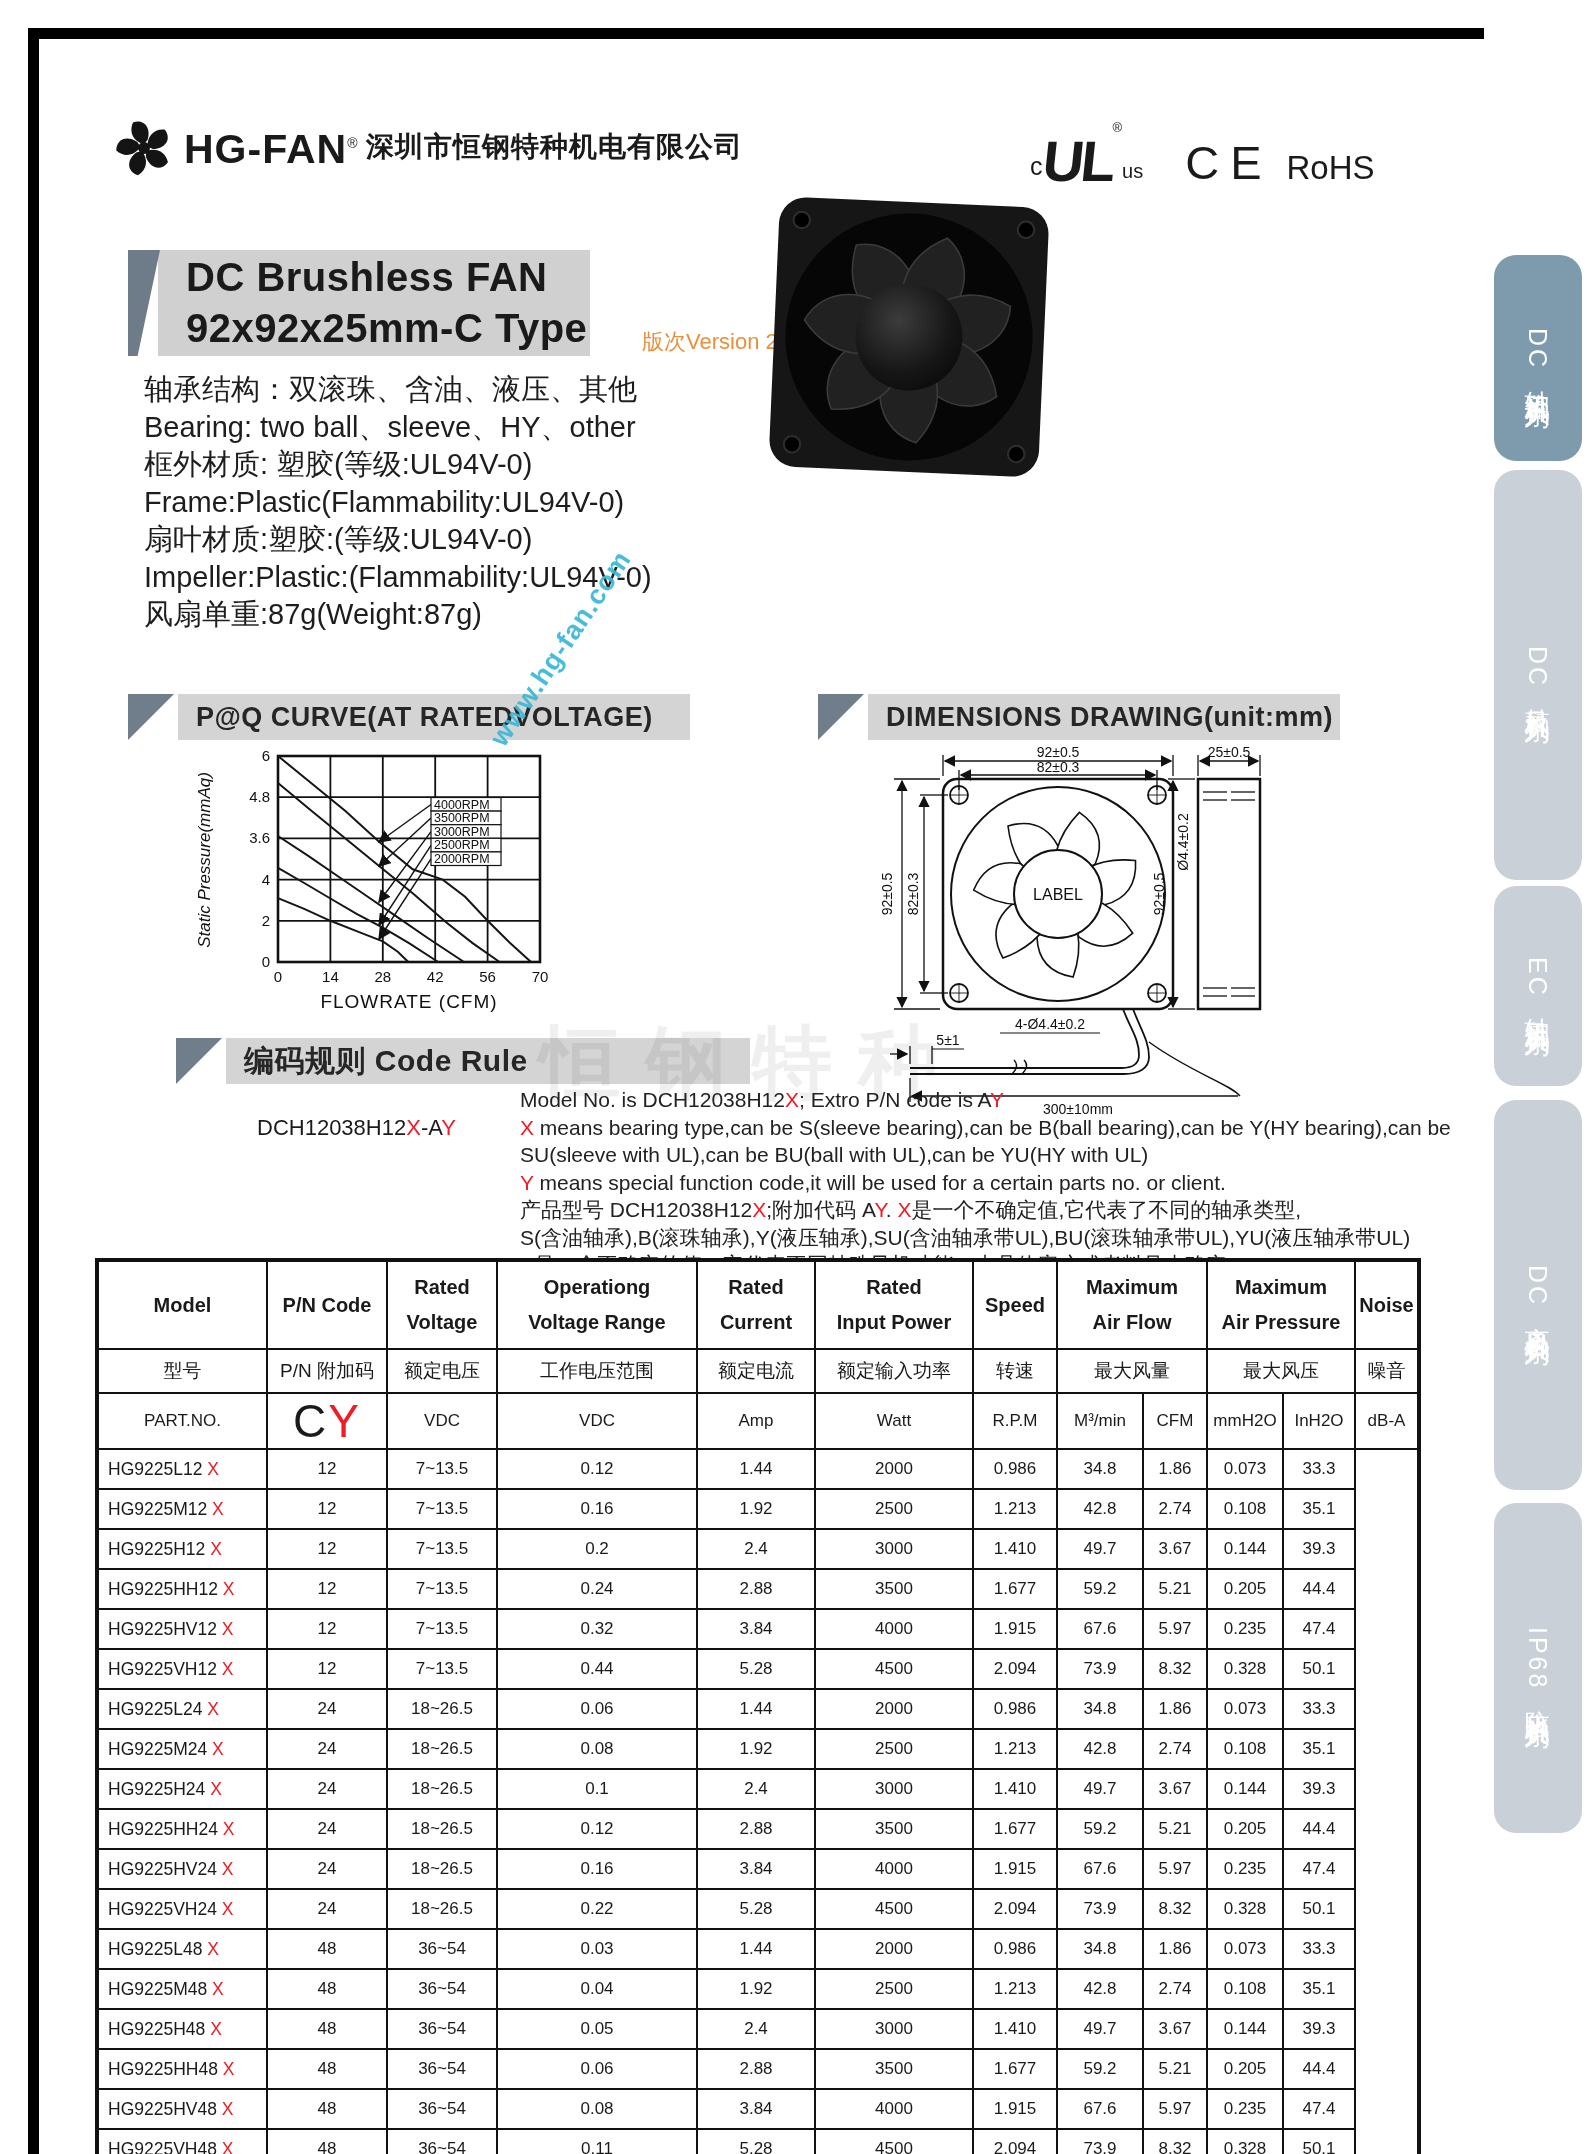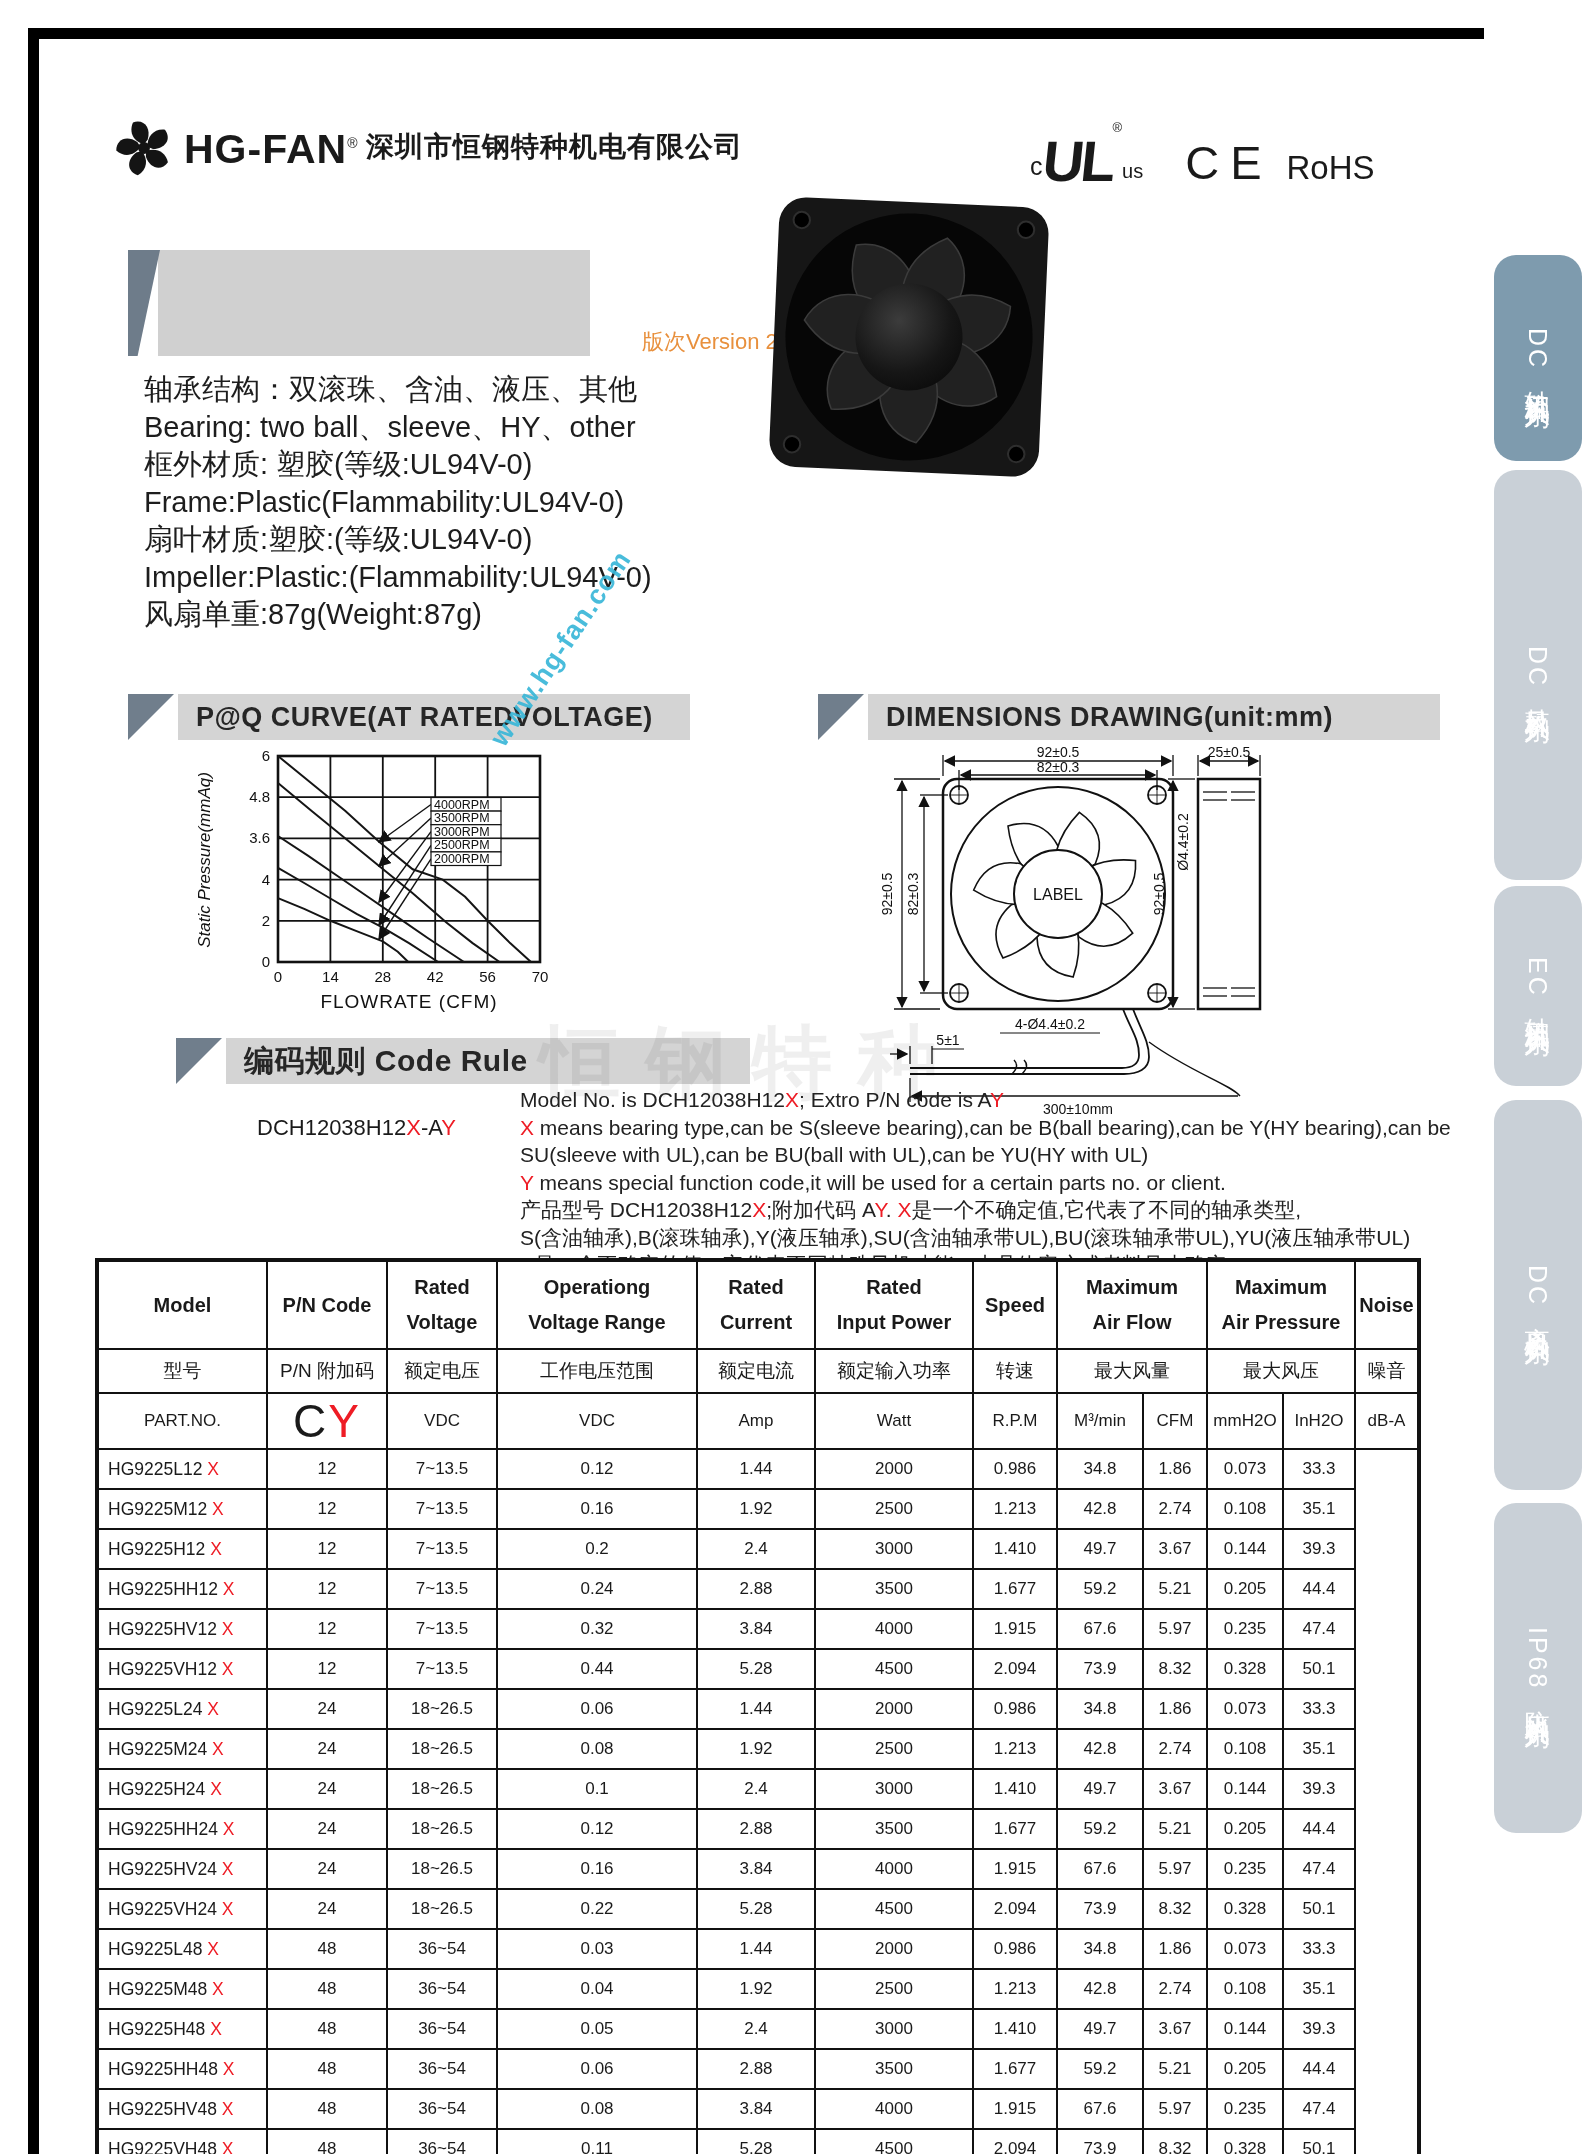--- a/index.html
+++ b/index.html
@@ -29,21 +29,21 @@
   #version{left:642px;top:327px;font-size:22px;color:#e8903d;}
   
   #specs{left:137px;top:371px;margin-left:7px;}
   .spec-line{font-size:29px;line-height:37.5px;color:#1d1d1d;}
   
   .secbar{position:absolute;height:46px;background:#d4d4d4;display:flex;align-items:center;}
   .marker{position:absolute;left:-50px;top:0;width:46px;height:46px;background:#fff;}
   .marker .tri{width:100%;height:100%;background:#707e8c;clip-path:polygon(0 0,100% 0,0 100%);}
   .sectitle{font-size:27px;font-weight:600;color:#262626;padding-left:18px;letter-spacing:.5px;}
   #pq-bar{left:178px;top:694px;width:512px;text-align:center;}
-  #dim-bar{left:868px;top:694px;width:572px;}
+  #dim-bar{left:868px;top:694px;width:472px;}
   #code-bar{left:178px;top:1038px;width:524px;margin-left:48px;}
   #code-bar .sectitle{font-size:30px;}
   
   #pq-svg{left:150px;top:740px;}
   #dim-svg{left:828px;top:742px;}
   
   #wm-url{left:497px;top:728px;width:260px;transform:rotate(-56deg);transform-origin:left center;
           font-size:27px;font-weight:700;color:#3ab7d8;opacity:.92;letter-spacing:1px;}
   #wm-ghost{left:540px;top:1010px;font-size:80px;font-weight:700;color:#000;opacity:.06;letter-spacing:26px;}
   
@@ -107,20 +107,24 @@
     <span class="c-small">c</span>
     <span class="ul-big">UL</span>
     <span class="reg">®</span>
     <span class="us-small">us</span>
     <span class="ce">CE</span>
     <span class="rohs">RoHS</span>
   </div>
 
   <div class="abs" id="title-bg"></div>
   <div class="abs" id="title-tri"></div>
+  <div class="abs" id="title-text">
+    <div>DC Brushless FAN</div>
+    <div>92x92x25mm-C Type</div>
+  </div>
   <div class="abs" id="version">版次Version 2017-4-12</div>
 
   <svg class="abs" id="fan-photo" width="278" height="278" viewBox="0 0 270 270">
     <defs>
       <radialGradient id="hubg" cx="40%" cy="35%" r="75%">
         <stop offset="0%" stop-color="#3c3c3c"></stop>
           <stop offset="65%" stop-color="#161616"></stop>
           <stop offset="100%" stop-color="#0a0a0a"></stop>
       </radialGradient>
     </defs>

